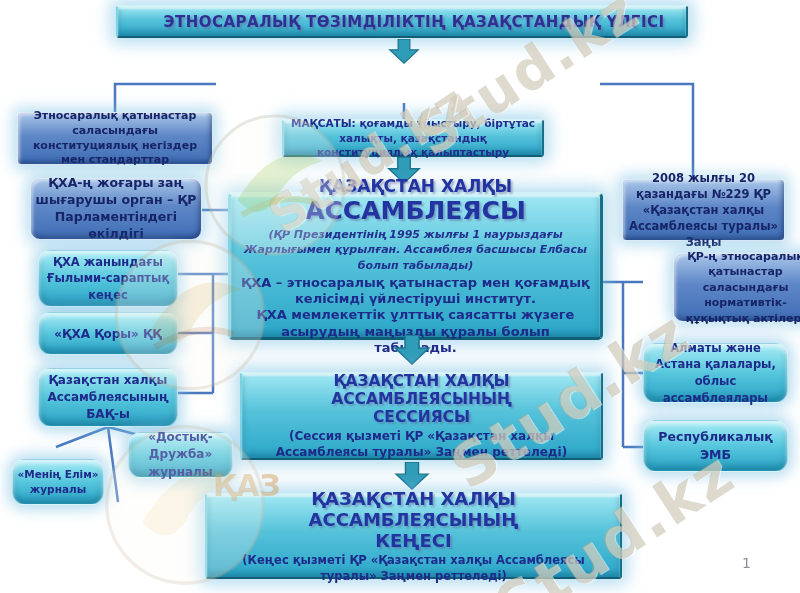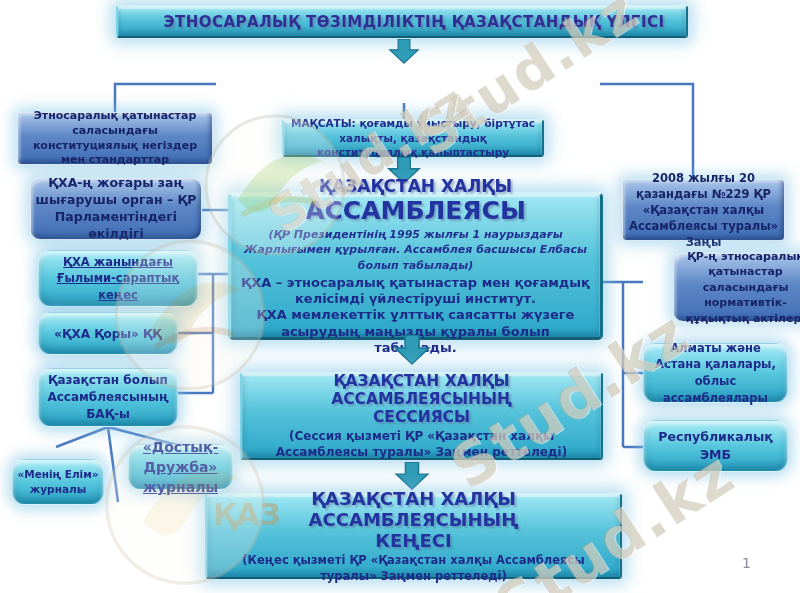--- a/index.html
+++ b/index.html
@@ -97,28 +97,28 @@
   </div>
 
   <div class="box banner" style="left:228px;top:192px;width:375px;height:148px;border-width:3px;border-radius:5px;padding:4px 8px;">
     <div class="title-big" style="font-size:17px;color:#2333a0;">ҚАЗАҚСТАН  ХАЛҚЫ</div>
     <div class="title-big" style="font-size:25px;color:#2333a0;">АССАМБЛЕЯСЫ</div>
     <div style="font-size:11px;line-height:1.4;color:#233090;margin-top:2px;font-style:italic;">(ҚР Президентінің 1995 жылғы 1 наурыздағы Жарлығымен құрылған. Ассамблея басшысы Елбасы болып табылады)</div>
     <div style="font-size:13px;line-height:1.25;margin-top:2px;">ҚХА – этносаралық қатынастар мен қоғамдық келісімді  үйлестіруші институт.</div>
     <div style="font-size:13px;line-height:1.25;">ҚХА мемлекеттік  ұлттық саясатты жүзеге асырудың маңызды құралы болып табылады.</div>
   </div>
 
-  <div class="box cyan" style="left:38px;top:250px;width:160px;height:57px;font-size:11.5px;line-height:1.4;text-decoration:underline;">
+  <div class="box cyan" style="left:38px;top:250px;width:140px;height:57px;font-size:11.5px;line-height:1.4;">
     <span>ҚХА жанындағы Ғылыми-сараптық кеңес</span>
   </div>
   <div class="box cyan" style="left:38px;top:312px;width:140px;height:43px;font-size:12px;">
     <span>«ҚХА Қоры» ҚҚ</span>
   </div>
   <div class="box cyan" style="left:38px;top:368px;width:140px;height:59px;font-size:12px;line-height:1.4;">
-    <span>Қазақстан  болып Ассамблеясының БАҚ-ы</span>
+    <span>Қазақстан  халқы Ассамблеясының БАҚ-ы</span>
   </div>
 
   <div class="box steel" style="left:673px;top:253px;width:145px;height:69px;font-size:11px;line-height:1.4;border-radius:10px;">
     <span>ҚР-ң этносаралық қатынастар саласындағы нормативтік-құқықтық актілері</span>
   </div>
   <div class="box cyan" style="left:643px;top:343px;width:145px;height:60px;font-size:11.5px;line-height:1.45;">
     <span>Алматы және Астана қалалары, облыс ассамблеялары</span>
   </div>
   <div class="box cyan" style="left:643px;top:420px;width:145px;height:52px;font-size:12.5px;line-height:1.45;">
     <span>Республикалық ЭМБ</span>
@@ -140,29 +140,29 @@
 
   <div class="box banner" style="left:205px;top:493px;width:417px;height:86px;padding:4px 6px;">
     <div class="title-big" style="font-size:18px;color:#2333a0;">ҚАЗАҚСТАН ХАЛҚЫ АССАМБЛЕЯСЫНЫҢ</div>
     <div class="title-big" style="font-size:18px;color:#2333a0;">КЕҢЕСІ</div>
     <div style="font-size:11.5px;line-height:1.35;margin-top:2px;">(Кеңес қызметі ҚР «Қазақстан  халқы Ассамблеясы туралы» Заңмен реттеледі)</div>
   </div>
 
   <div class="box cyan" style="left:12px;top:446px;width:92px;height:46px;font-size:10.5px;line-height:1.45;margin-top:13px;">
     <span>«Менің Елім» журналы</span>
   </div>
-  <div class="box cyan" style="left:128px;top:444px;width:105px;height:46px;font-size:14px;line-height:1.45;text-decoration:underline;">
+  <div class="box cyan" style="left:128px;top:432px;width:105px;height:46px;font-size:12px;line-height:1.45;">
     <span>«Достық-Дружба» журналы</span>
   </div>
 
   <div class="wm-text" style="left:400px;top:40px;">Stud.kz</div>
   <div class="wm-text" style="left:255px;top:130px;font-size:50px;">Stud.kz</div>
   <div class="wm-text" style="left:435px;top:365px;font-size:60px;">Stud.kz</div>
   <div class="wm-text" style="left:480px;top:505px;font-size:60px;">Stud.kz</div>
-  <div class="wm-frag" style="left:213px;top:497px;">ҚАЗ</div>
+  <div class="wm-frag" style="left:213px;top:468px;">ҚАЗ</div>
 
   <svg class="wm-logo" style="left:200px;top:110px;" width="150" height="150" viewBox="0 0 100 100">
     <circle cx="50" cy="50" r="46" fill="rgba(250,250,244,.55)" stroke="rgba(190,190,172,.7)" stroke-width="2"></circle>
     <path d="M25,60 Q50,18 82,34 Q60,40 50,60 Q40,76 25,60Z" fill="rgba(150,200,60,.45)"></path>
     <path d="M28,70 Q55,54 77,62" stroke="rgba(205,185,70,.55)" stroke-width="4" fill="none"></path>
   </svg>
   <svg class="wm-logo" style="left:110px;top:235px;" width="160" height="160" viewBox="0 0 100 100">
     <circle cx="50" cy="50" r="46" fill="rgba(250,248,240,.5)" stroke="rgba(200,185,160,.6)" stroke-width="2"></circle>
     <path d="M25,60 Q50,18 82,34 Q60,40 50,60 Q40,76 25,60Z" fill="rgba(215,170,70,.35)"></path>
     <path d="M28,70 Q55,54 77,62" stroke="rgba(200,120,60,.4)" stroke-width="4" fill="none"></path>

